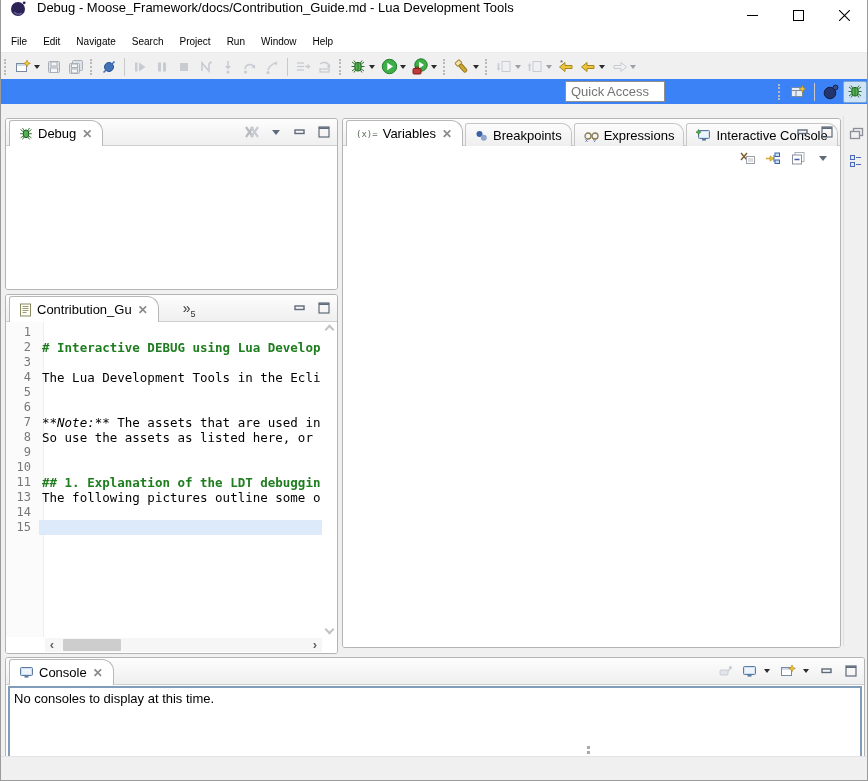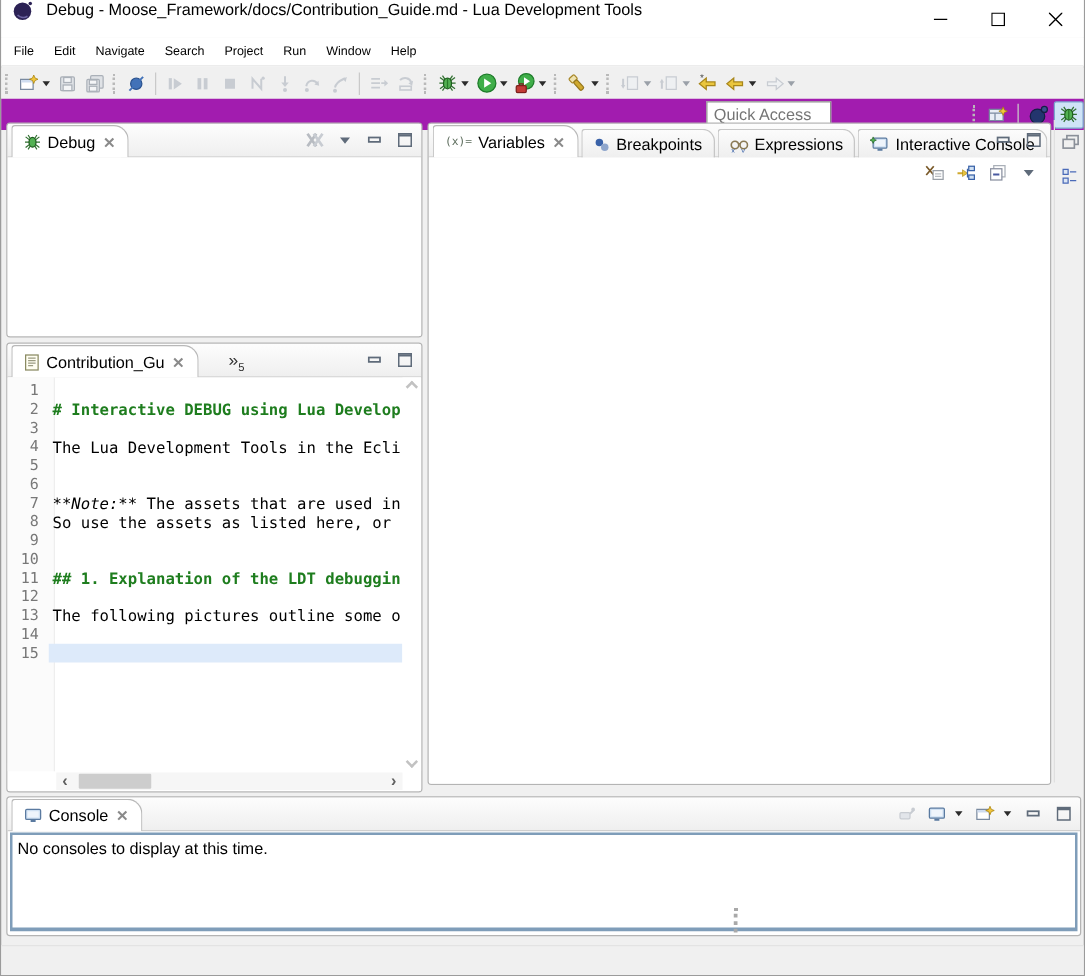--- a/index.html
+++ b/index.html
@@ -13,34 +13,34 @@
   .win-controls { position:absolute; right:0; top:0; height:30px; display:flex; }
   .win-btn { width:46px; height:30px; display:flex; align-items:center; justify-content:center; color:#000; }
   .win-btn svg { display:block; }
 
   
   .menubar { position:absolute; left:0; top:30px; width:100%; height:23px; background:#fff; display:flex; align-items:center; padding-left:2px; border-bottom:1px solid #ececec; }
   .menu-item { font-size:10px; color:#000; padding:3px 8px; cursor:default; }
 
   
   .tbrow1 { position:absolute; left:0; top:54px; width:100%; height:25px; display:flex; align-items:center; background:#f0f0f0; }
-  .tbrow2 { position:absolute; left:0; top:79px; width:100%; height:25px; background:#a21caf;padding-left:44px; }
+  .tbrow2 { position:absolute; left:0; top:79px; width:100%; height:25px; background:#3b82f6;padding-left:44px; }
   .tb { width:22px; height:22px; display:inline-flex; align-items:center; justify-content:center; border-radius:2px; }
   .tb svg { display:block; }
   .dd { width:0; height:0; border-left:3.5px solid transparent; border-right:3.5px solid transparent; border-top:4px solid #2b2b2b; margin:0 3px 0 0; align-self:center; }
   .dd.dis { border-top-color:#9aa0a8; }
   .grip { width:5px; height:16px; border-left:2px dotted #b9b9b9; margin:0 3px; }
   .tsep { width:1px; height:18px; background:#c9c9c9; margin:0 4px; }
   .qa-box { position:absolute; right:202px; top:2px; width:100px; height:21px; border:1px solid #8f8f8f; background:#fff; font-size:13px; color:#7a7a7a; font-family:"Liberation Sans",sans-serif; padding:0 5px; }
   .persp { position:absolute; right:0; top:0; height:25px; display:flex; align-items:center; }
   .persp-btn { width:24px; height:22px; display:inline-flex; align-items:center; justify-content:center; border-radius:2px; border:1px solid transparent; }
   .persp-btn.active { background:#cfe3f7; border:1px solid #7ba7ce; }
 
   
-  .workspace { position:absolute; left:0; top:96px; width:868px; height:653px; }
+  .workspace { position:absolute; left:0; top:116px; width:868px; height:653px; }
   .panel { position:absolute; background:#fff; border:1px solid #b4b4b4; border-radius:3px; overflow:hidden; }
   .phead { height:27px; background:linear-gradient(#fdfdfd,#efefef); border-bottom:1px solid #cfcfcf; display:flex; align-items:flex-end; position:relative; }
   .tab { display:inline-flex; align-items:center; gap:5px; height:26px; padding:0 9px; font-size:13px; color:#000; position:relative; }
   .tab.active { background:#fff; border:1px solid #b8b8b8; border-bottom:none; border-radius:3px 12px 0 0; margin-left:3px; top:1px; }
   .tab.inactive { background:linear-gradient(#fcfcfc,#eee); border:1px solid #c6c6c6; border-bottom:none; border-radius:3px 10px 0 0; height:24px; top:2px; margin-left:2px; }
   .tab .x { font-size:12px; color:#8a8a8a; font-weight:bold; line-height:1; padding:0 1px; }
   .head-btns { position:absolute; right:4px; top:0; height:26px; display:flex; align-items:center; gap:6px; }
   .hb { width:18px; height:18px; display:inline-flex; align-items:center; justify-content:center; }
   .vmenu { width:0; height:0; border-left:4px solid transparent; border-right:4px solid transparent; border-top:5px solid #5f6b7a; }
   .pbody { position:absolute; left:0; top:27px; right:0; bottom:0; background:#fff; }
@@ -496,21 +496,20 @@
             <div class="line"><span class="num">2</span><span class="code header"># Interactive DEBUG using Lua Develop</span></div>
             <div class="line"><span class="num">3</span><span class="code"></span></div>
             <div class="line"><span class="num">4</span><span class="code">The Lua Development Tools in the Ecli</span></div>
             <div class="line"><span class="num">5</span></div>
             <div class="line"><span class="num">6</span><span class="code"></span></div>
             <div class="line"><span class="num">7</span><span class="code"><span class="em">**Note:**</span> The assets that are used in</span></div>
             <div class="line"><span class="num">8</span><span class="code">So use the assets as listed here, or </span></div>
             <div class="line"><span class="num">9</span><span class="code"></span></div>
             <div class="line"><span class="num">10</span><span class="code"></span></div>
             <div class="line"><span class="num">11</span><span class="code header">## 1. Explanation of the LDT debuggin</span></div>
-            <div class="line"><span class="num">12</span><span class="code"></span></div>
             <div class="line"><span class="num">13</span><span class="code">The following pictures outline some o</span></div>
             <div class="line"><span class="num">14</span><span class="code"></span></div>
             <div class="line"><span class="num">15</span><span class="code current"></span></div>
           </div>
         <div class="vscroll">
           <span class="chev up"></span>
           <span class="chev down"></span>
         </div>
         <div class="hscroll">
           <span class="harrow">‹</span>

